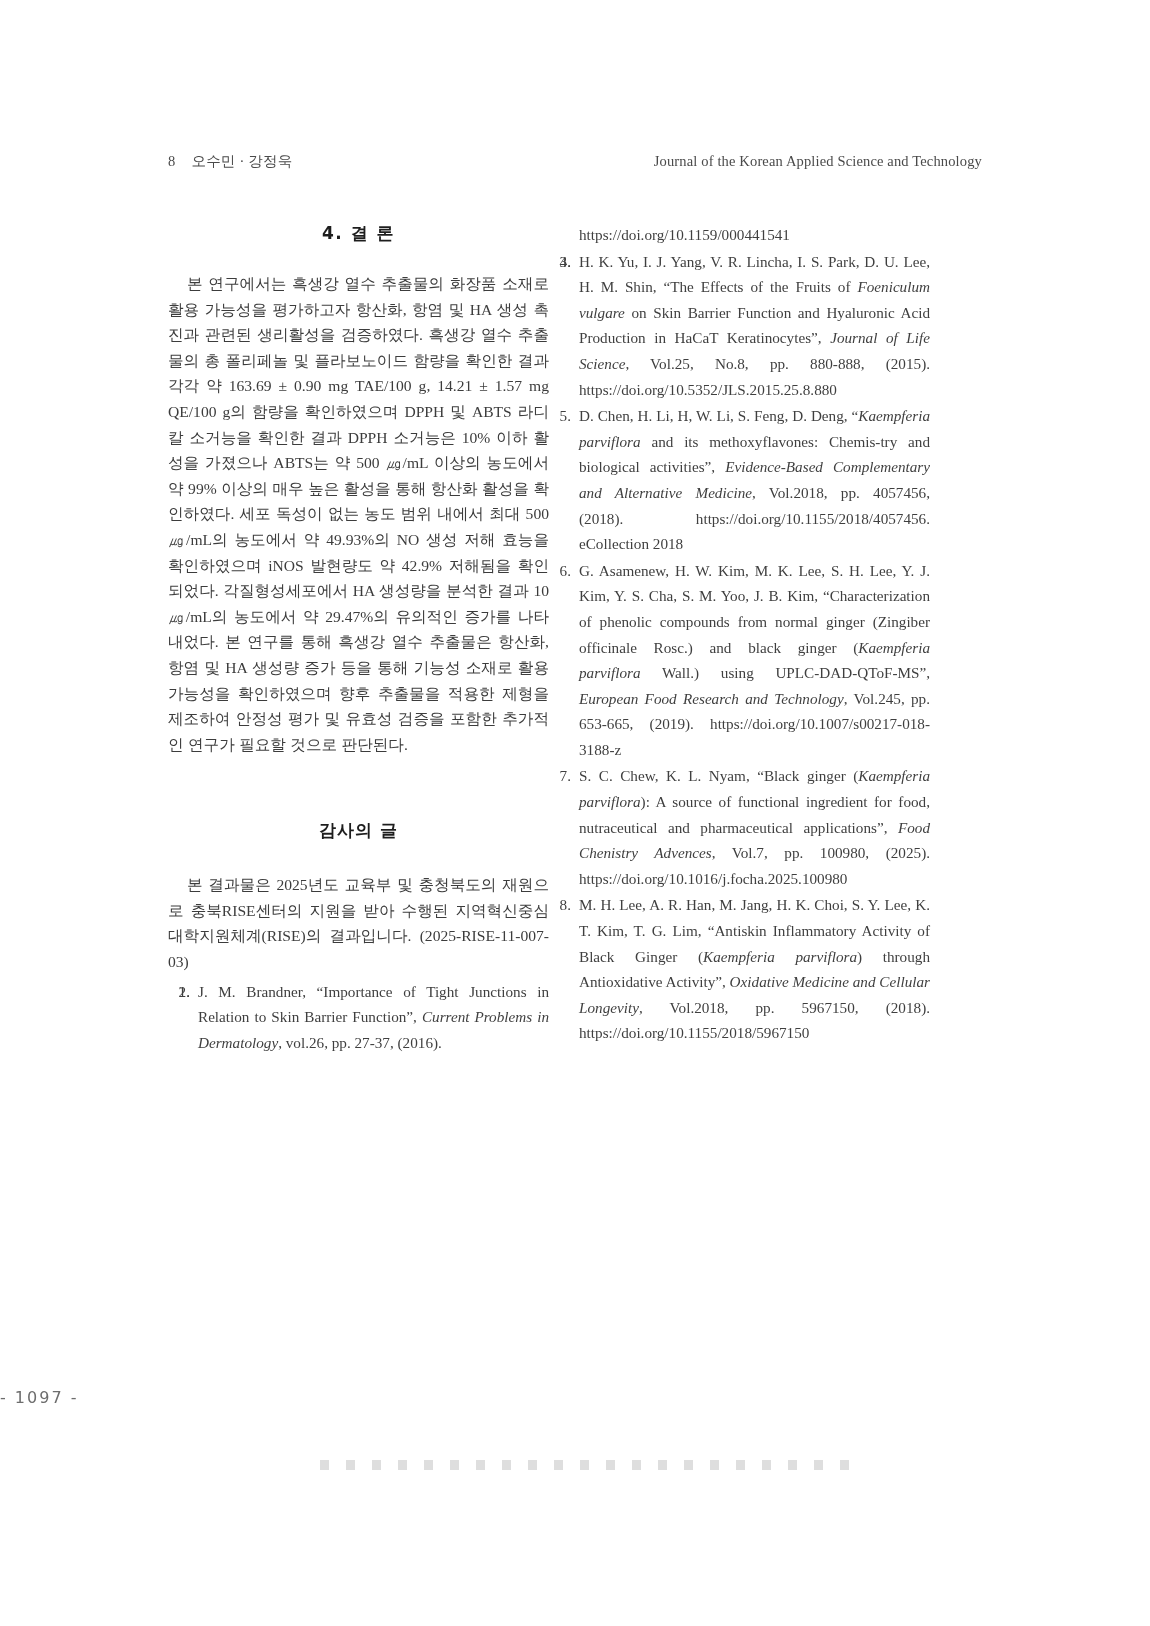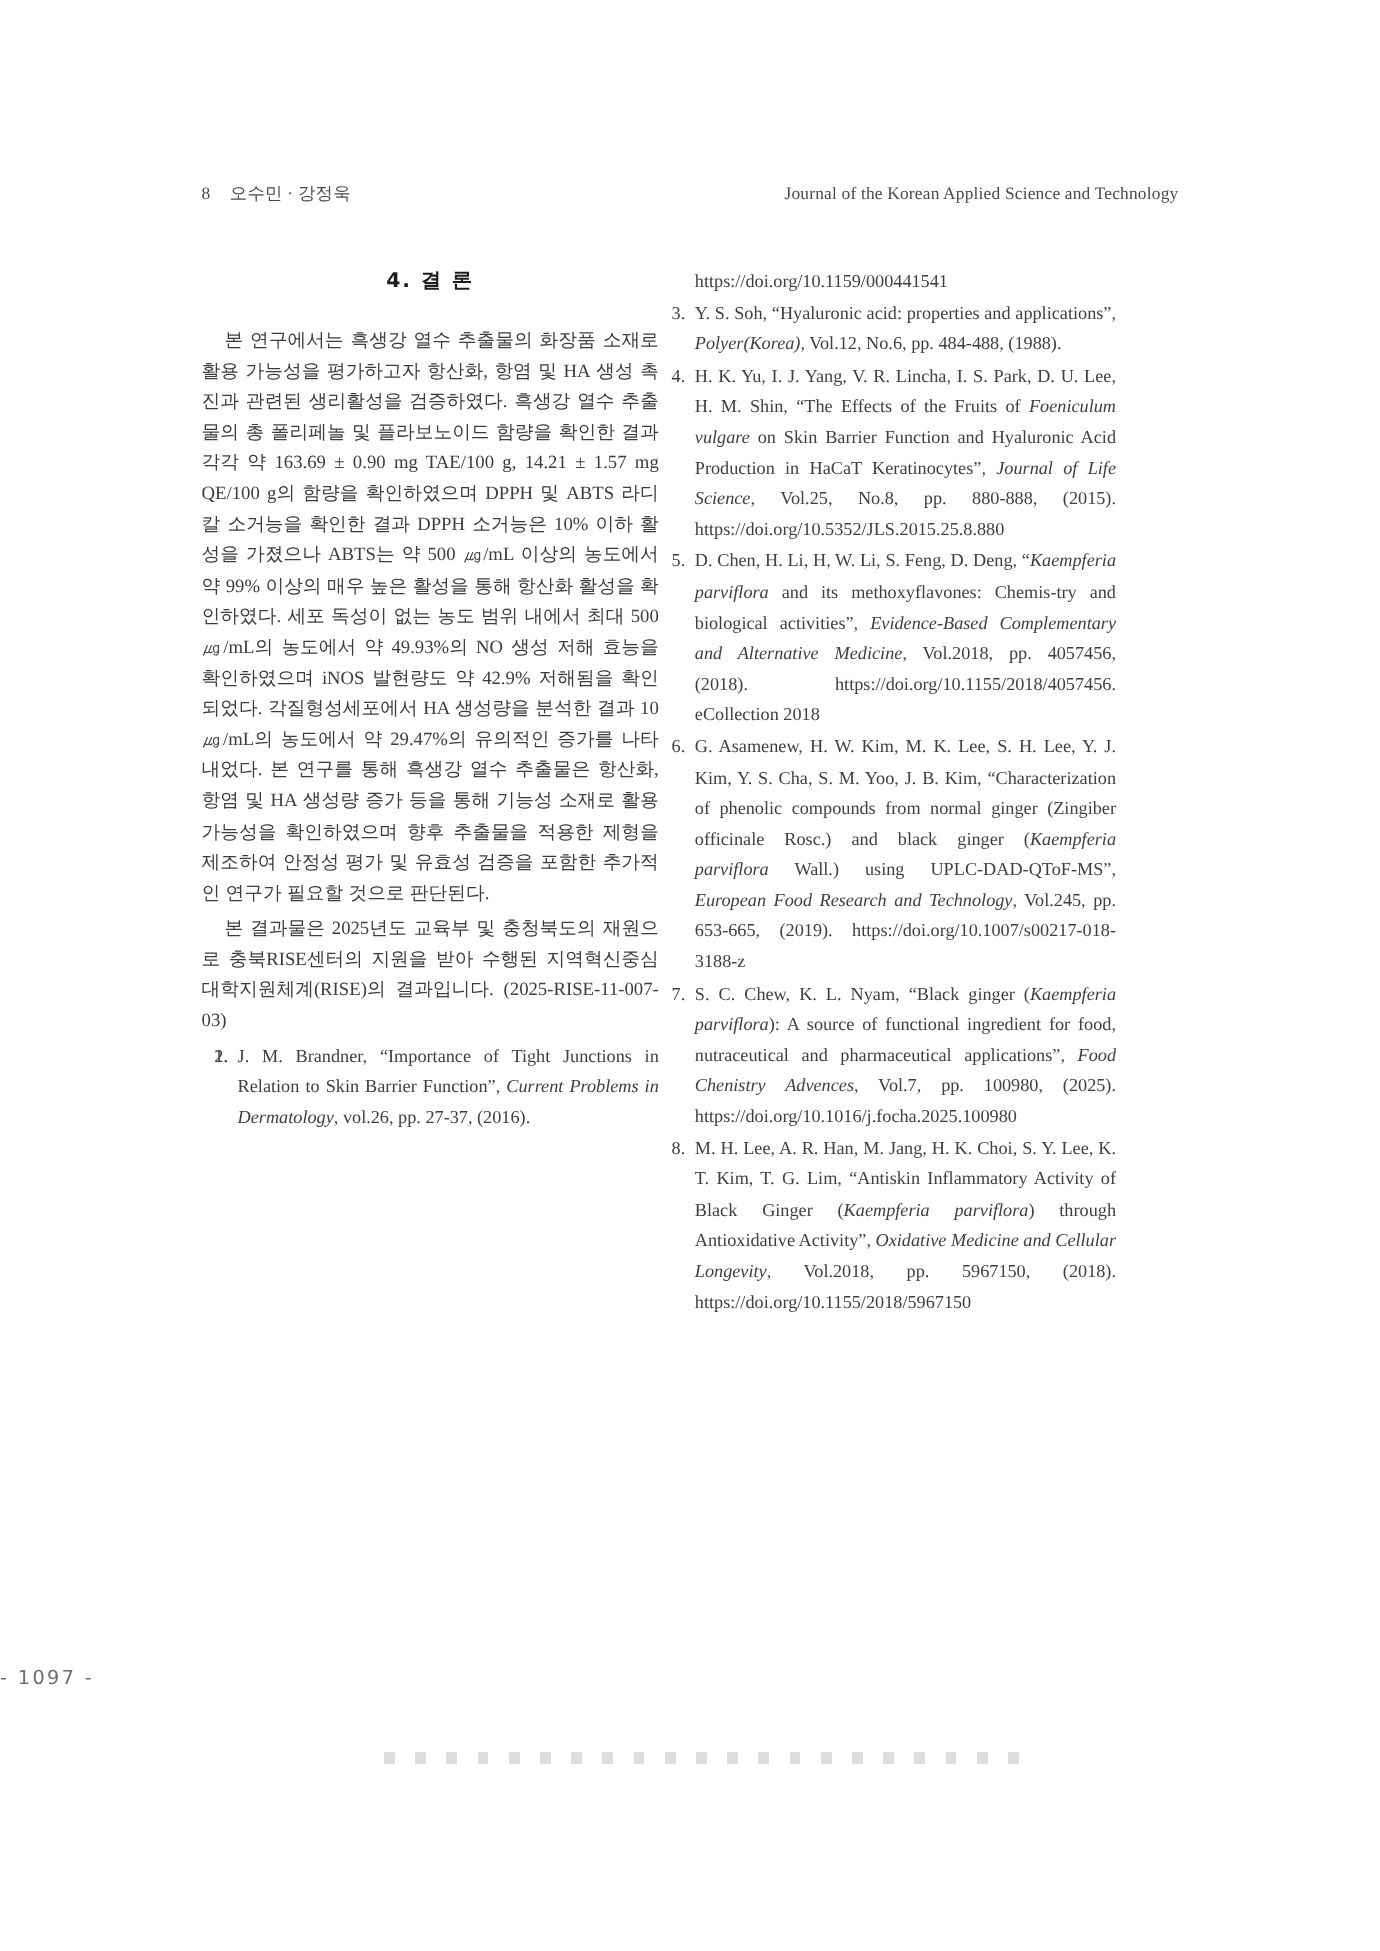--- a/index.html
+++ b/index.html
@@ -169,20 +169,21 @@
   </div>
 
   <div class="columns">
 
     <div class="col">
 
       <h2 class="section-title">4. 결 론</h2>
 
       <p class="body-ko">본 연구에서는 흑생강 열수 추출물의 화장품 소재로 활용 가능성을 평가하고자 항산화, 항염 및 HA 생성 촉진과 관련된 생리활성을 검증하였다. 흑생강 열수 추출물의 총 폴리페놀 및 플라보노이드 함량을 확인한 결과 각각 약 163.69 ± 0.90  mg TAE/100 g, 14.21 ± 1.57 mg QE/100 g의 함량을 확인하였으며 DPPH 및 ABTS 라디칼 소거능을 확인한 결과 DPPH 소거능은 10% 이하 활성을 가졌으나 ABTS는 약 500 ㎍/mL 이상의 농도에서 약 99% 이상의 매우 높은 활성을 통해 항산화 활성을 확인하였다. 세포 독성이 없는 농도 범위 내에서 최대 500 ㎍/mL의 농도에서 약 49.93%의 NO 생성 저해 효능을 확인하였으며 iNOS 발현량도 약 42.9% 저해됨을 확인되었다. 각질형성세포에서 HA 생성량을 분석한 결과 10 ㎍/mL의 농도에서 약 29.47%의 유의적인 증가를 나타내었다. 본 연구를 통해 흑생강 열수 추출물은 항산화, 항염 및 HA 생성량 증가 등을 통해 기능성 소재로 활용 가능성을 확인하였으며 향후 추출물을 적용한 제형을 제조하여 안정성 평가 및 유효성 검증을 포함한 추가적인 연구가 필요할 것으로 판단된다.</p>
 
+      <h2 class="section-title ack">감사의 글</h2>
 
       <p class="body-ko">본 결과물은 2025년도 교육부 및 충청북도의 재원으로 충북RISE센터의 지원을 받아 수행된 지역혁신중심  대학지원체계(RISE)의  결과입니다. (2025-RISE-11-007-03)</p>
 
 
       <ol class="reflist">
         <li>
           <span class="num">1.</span>
         </li>
         <li>
           <span class="num">2.</span>
@@ -191,21 +192,20 @@
       </ol>
     </div>
 
     <div class="col">
 
       <p class="ref-cont">https://doi.org/10.1159/000441541</p>
 
       <ol class="reflist">
         <li>
           <span class="num">3.</span>
-          <span>Y. S. Soh, “Hyaluronic acid: properties and applications”, <i>Polyer(Korea)</i>, Vol.12, No.6, pp. 484-488, (1988).</span>
         </li>
         <li>
           <span class="num">4.</span>
           <span>H. K. Yu, I. J. Yang, V. R. Lincha, I. S. Park, D. U. Lee, H. M. Shin, “The Effects of the Fruits of <i>Foeniculum vulgare</i> on Skin Barrier Function and Hyaluronic Acid Production in HaCaT Keratinocytes”, <i>Journal of Life Science</i>, Vol.25, No.8, pp. 880-888, (2015). https://doi.org/10.5352/JLS.2015.25.8.880</span>
         </li>
         <li>
           <span class="num">5.</span>
           <span>D. Chen, H. Li, H, W. Li, S. Feng, D. Deng, “<i>Kaempferia parviflora</i> and its methoxyflavones: Chemis-try and biological activities”, <i>Evidence-Based Complementary and Alternative Medicine</i>, Vol.2018, pp. 4057456, (2018). https://doi.org/10.1155/2018/4057456. eCollection 2018</span>
         </li>
         <li>

